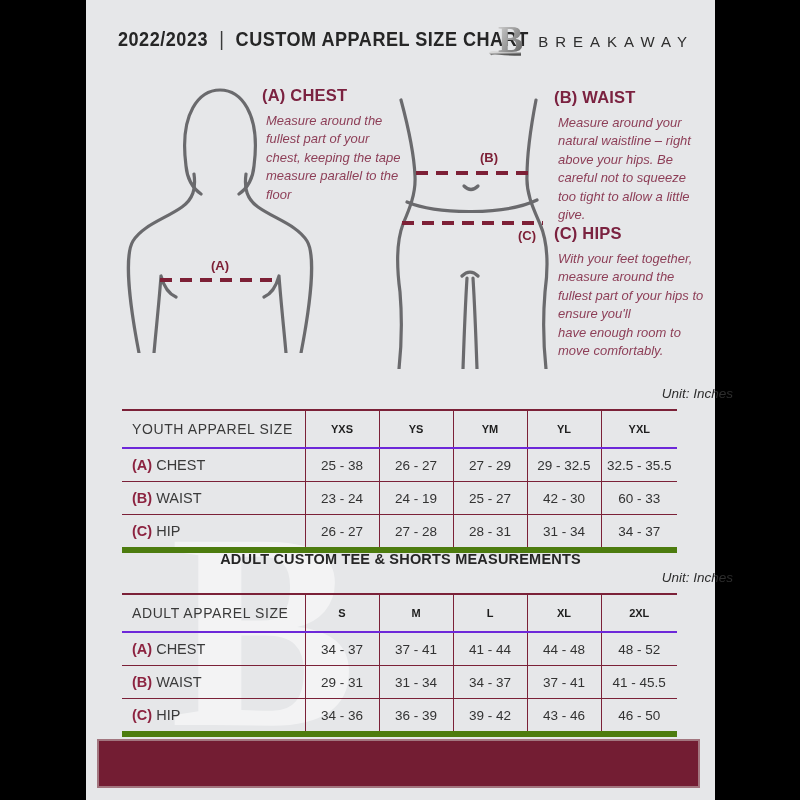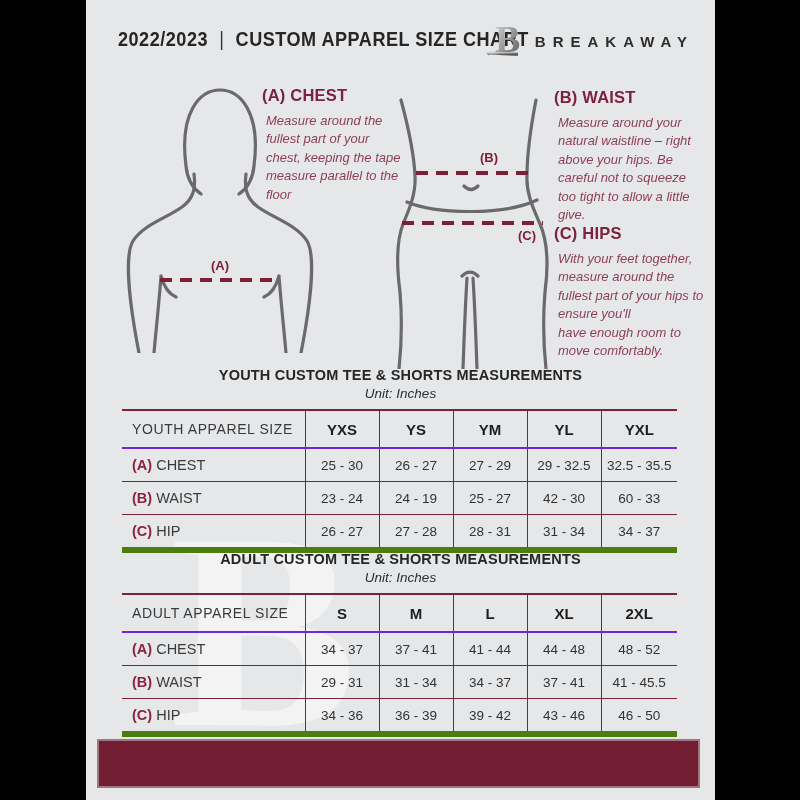--- a/index.html
+++ b/index.html
@@ -24,21 +24,21 @@
   .header-title{
     position:absolute;left:32px;top:27px;white-space:nowrap;
     font-size:21px;font-weight:700;color:#262626;letter-spacing:0.6px;
     transform:scaleX(0.86);transform-origin:left center;
   }
   .header-title .pipe{font-weight:400;margin:0 13px;color:#3a3a3a;}
   .logo-wrap{
     position:absolute;right:21px;top:15px;display:flex;align-items:center;gap:9px;
   }
   .brand{
-    font-size:15px;font-weight:700;letter-spacing:7px;color:#2e2e2e;margin-top:6px;
+    font-size:15px;font-weight:400;letter-spacing:7px;color:#2e2e2e;margin-top:6px;
   }
   
   .guide h3{
     margin:0 0 7px 0;font-size:16.5px;font-weight:700;color:#7b2240;letter-spacing:0.2px;
   }
   .guide p{
     margin:4px;font-style:italic;font-size:13px;line-height:1.42;color:#8d3e57;
     white-space:pre-line;
   }
   .guide-a{left:176px;top:86px;width:145px;}
@@ -47,37 +47,37 @@
   .figure-chest{left:34px;top:68px;}
   .figure-hips{left:302px;top:84px;}
   
   .sec-title{
     left:0;width:100%;text-align:center;font-size:14.5px;font-weight:700;
     color:#262626;letter-spacing:0.2px;
   }
   .t-youth{top:367px;}
   .t-adult{top:551px;}
   .unit-line{
-    left:0;width:100%;text-align:center;font-size:13.5px;font-style:italic;color:#2e2e2e;
+    left:0;width:100%;text-align:right;font-size:13.5px;font-style:italic;color:#2e2e2e;padding-left:18px;
   }
   .u-youth{top:386px;}
   .u-adult{top:570px;}
   
   .size-table{
     left:36px;width:555px;border-collapse:collapse;table-layout:fixed;
   }
   .size-table.youth{top:409px;}
   .size-table.adult{top:593px;}
   .size-table thead tr{border-top:2px solid #7b2138;border-bottom:2px solid #6d28d9;}
   .size-table tbody tr{border-bottom:1.5px solid #7b2138;}
   .size-table tbody tr:last-child{border-bottom:6px solid #4d7c0f;}
   .size-table th, .size-table td{border-left:1.5px solid #7b2138;}
   .size-table th:first-child, .size-table td:first-child{border-left:none;}
   .size-table th{
-    font-size:15px;font-weight:700;color:#1e1e1e;height:34px;
+    font-size:11px;font-weight:700;color:#1e1e1e;height:34px;
   }
   .size-table th.label-col{
     font-size:14px;font-weight:400;color:#3a3a3a;text-align:left;
     padding-left:10px;letter-spacing:0.6px;
   }
   .size-table td{
     font-size:13.5px;color:#333;text-align:center;height:30px;
   }
   .size-table td.label-col{
     text-align:left;padding-left:10px;font-size:14.5px;color:#3a3a3a;
@@ -152,21 +152,20 @@
     <h3>(B) WAIST</h3>
     <p>Measure around your natural waistline – right above your hips. Be careful not to squeeze too tight to allow a little give.</p>
   </div>
 
   <div class="guide guide-c">
     <h3>(C) HIPS</h3>
     <p>With your feet together, measure around the fullest part of your hips to ensure you'll
 have enough room to move comfortably.</p>
   </div>
 
-  <div class="sec-title t-youth">YOUTH CUSTOM TEE &amp; SHORTS MEASUREMENTS</div>
   <div class="unit-line u-youth">Unit: Inches</div>
   <table class="size-table youth">
     <colgroup>
       <col style="width:183px">
         <col style="width:74px">
         <col style="width:74px">
         <col style="width:74px">
         <col style="width:74px">
         <col style="width:76px">
     </colgroup>
@@ -176,21 +175,21 @@
           <th>YXS</th>
           <th>YS</th>
           <th>YM</th>
           <th>YL</th>
           <th>YXL</th>
         </tr>
       </thead>
       <tbody>
         <tr>
           <td class="label-col"><span class="prefix">(A)</span> <span>CHEST</span></td>
-          <td>25 - 30</td>
+          <td>25 - 38</td>
           <td>26 - 27</td>
           <td>27 - 29</td>
           <td>29 - 32.5</td>
           <td>32.5 - 35.5</td>
         </tr>
         <tr>
           <td class="label-col"><span class="prefix">(B)</span> <span>WAIST</span></td>
           <td>23 - 24</td>
           <td>24 - 19</td>
           <td>25 - 27</td>

